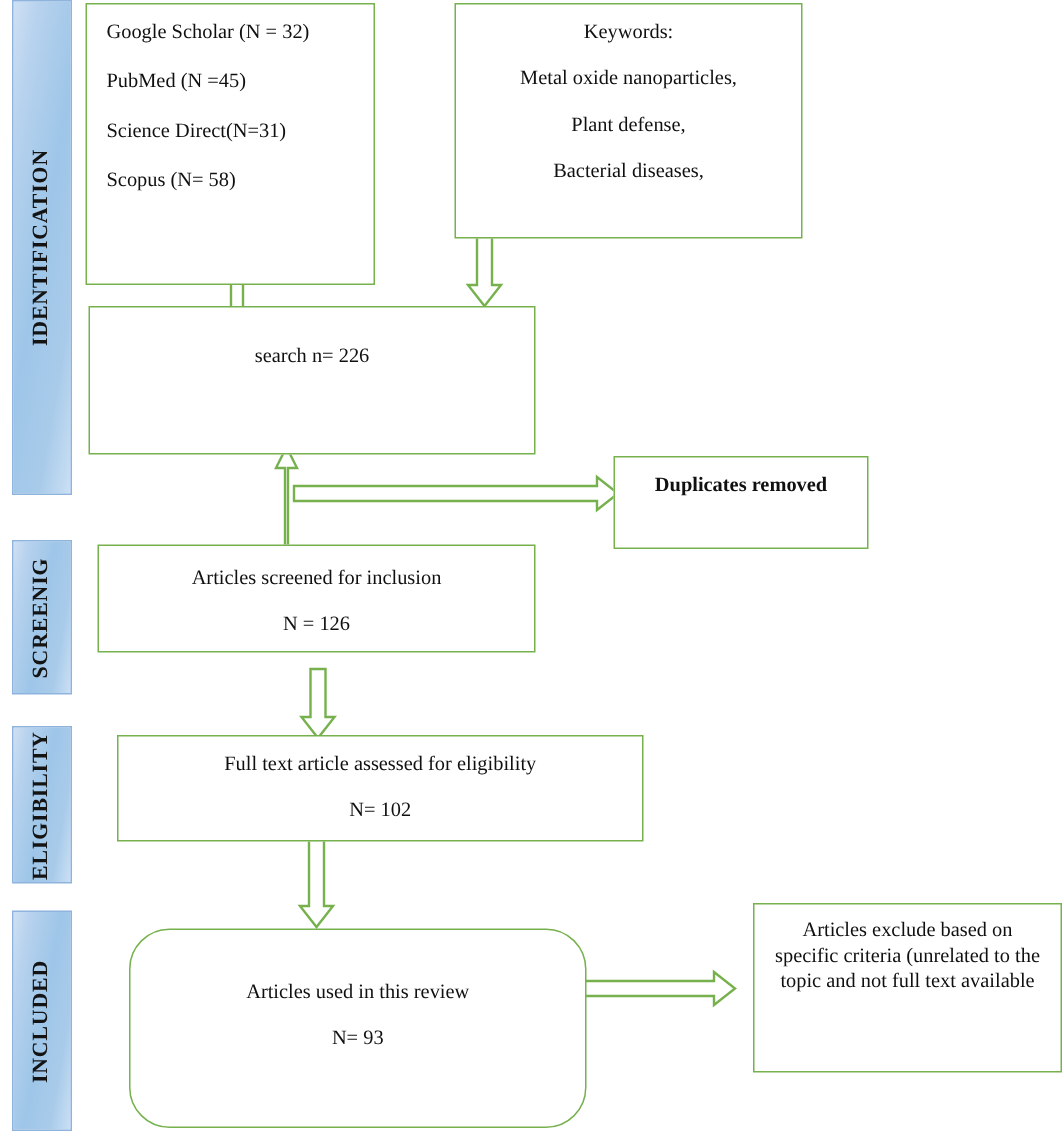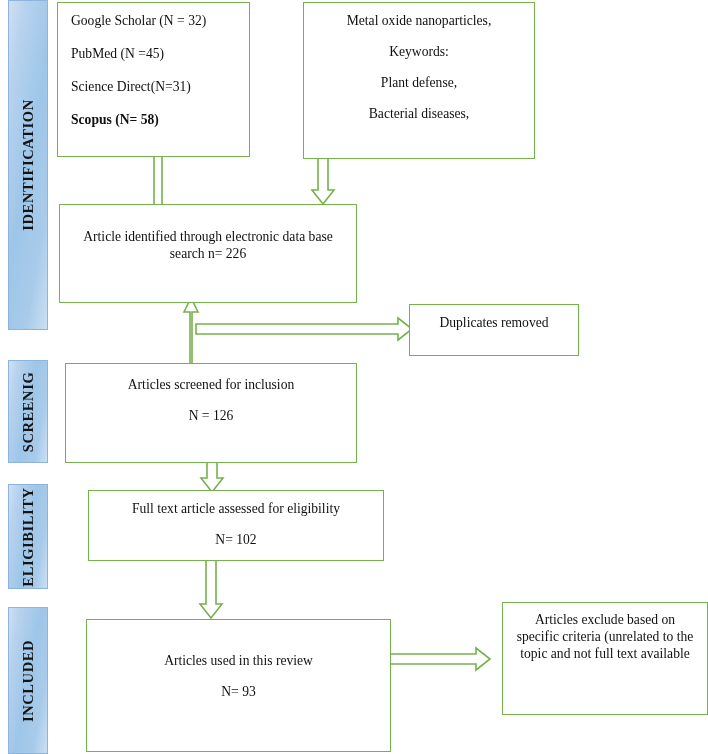--- a/index.html
+++ b/index.html
@@ -63,21 +63,21 @@
   }
 
   
   .box.sources .box-inner {
     text-align: left;
     padding-left: 13px;
   }
   .box.sources .line {
     margin-bottom: 16px;
   }
-  .box.sources .line:last-child { margin-bottom: 0; font-weight: bold; }
+  .box.sources .line:last-child { margin-bottom: 0; }
 
   .box.keywords .line { margin-bottom: 14px; }
   .box.keywords .line:last-child { margin-bottom: 0; }
   .box.keywords .line.tight { margin-bottom: 2px; }
 
   .box .gap { margin-bottom: 14px; }
 
   
   .conn {
     position: absolute;
@@ -142,66 +142,65 @@
       <polygon points="9,0 19,0 19,44 25,44 14,58 3,44 9,44" fill="#ffffff" stroke="#76b14e" stroke-width="1.6" stroke-linejoin="miter"></polygon>
     </svg>
   </div>
 
   <div class="conn" style="left:388px; top:648px; width:106px; height:28px;">
     <svg width="106" height="28" viewBox="0 0 106 28">
       <polygon points="0,6 88,6 88,0 102,11 88,22 88,16 0,16" fill="#ffffff" stroke="#76b14e" stroke-width="1.6" stroke-linejoin="miter"></polygon>
     </svg>
   </div>
 
-  <div class="box sources" style="left:57px; top:2px; width:193px; height:155px;">
+  <div class="box sources" style="left:57px; top:2px; width:193px; height:188px;">
     <div class="box-inner" style="top:10px;">
       <span class="line">Google Scholar (N = 32)</span>
       <span class="line">PubMed (N =45)</span>
       <span class="line">Science Direct(N=31)</span>
       <span class="line">Scopus (N= 58)</span>
     </div>
   </div>
 
   <div class="box keywords" style="left:303px; top:2px; width:232px; height:157px;">
     <div class="box-inner" style="top:10px;">
+      <span class="line">Keywords:</span>
       <span class="line">Metal oxide nanoparticles,</span>
-      <span class="line">Keywords:</span>
       <span class="line">Plant defense,</span>
       <span class="line tight">Bacterial diseases,</span>
     </div>
   </div>
 
   <div class="box" style="left:59px; top:204px; width:298px; height:99px;">
     <div class="box-inner" style="top:24px;">
-      <span class="line">Article identified through electronic data base</span>
       <span class="line">search n= 226</span>
     </div>
   </div>
 
-  <div class="box" style="left:409px; top:304px; width:170px; height:52px;">
+  <div class="box" style="left:409px; top:304px; width:170px; height:62px;font-weight:bold;">
     <div class="box-inner" style="top:10px;">
       <span class="line gap">Duplicates removed</span>
     </div>
   </div>
 
-  <div class="box" style="left:65px; top:363px; width:292px; height:100px;">
+  <div class="box" style="left:65px; top:363px; width:292px; height:72px;">
     <div class="box-inner" style="top:13px;">
       <span class="line gap">Articles screened for inclusion</span>
       <span class="line">N = 126</span>
     </div>
   </div>
 
-  <div class="box" style="left:88px; top:490px; width:296px; height:71px;">
+  <div class="box" style="left:78px; top:490px; width:351px; height:71px;">
     <div class="box-inner" style="top:10px;">
       <span class="line gap">Full text article assessed for eligibility</span>
       <span class="line">N= 102</span>
     </div>
   </div>
 
-  <div class="box" style="left:86px; top:619px; width:305px; height:133px;">
+  <div class="box" style="left:86px; top:619px; width:305px; height:133px;border-radius:27px;">
     <div class="box-inner" style="top:33px;">
       <span class="line gap">Articles used in this review</span>
       <span class="line">N= 93</span>
     </div>
   </div>
 
   <div class="box" style="left:502px; top:602px; width:206px; height:113px;">
     <div class="box-inner" style="top:9px;">
       <span class="line">Articles exclude based on</span>
       <span class="line">specific criteria (unrelated to the</span>

